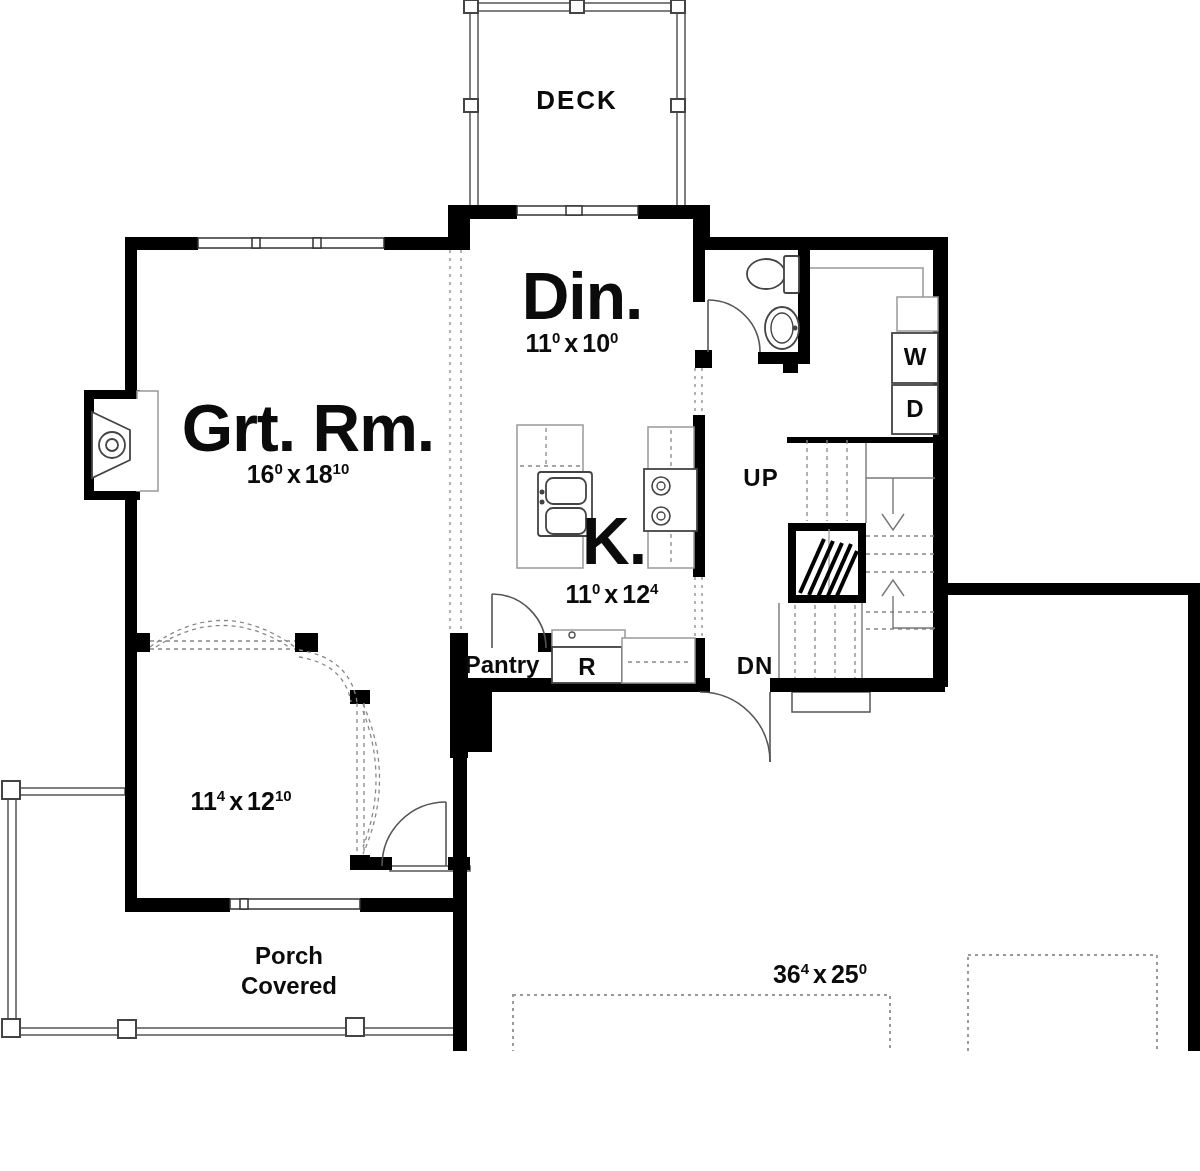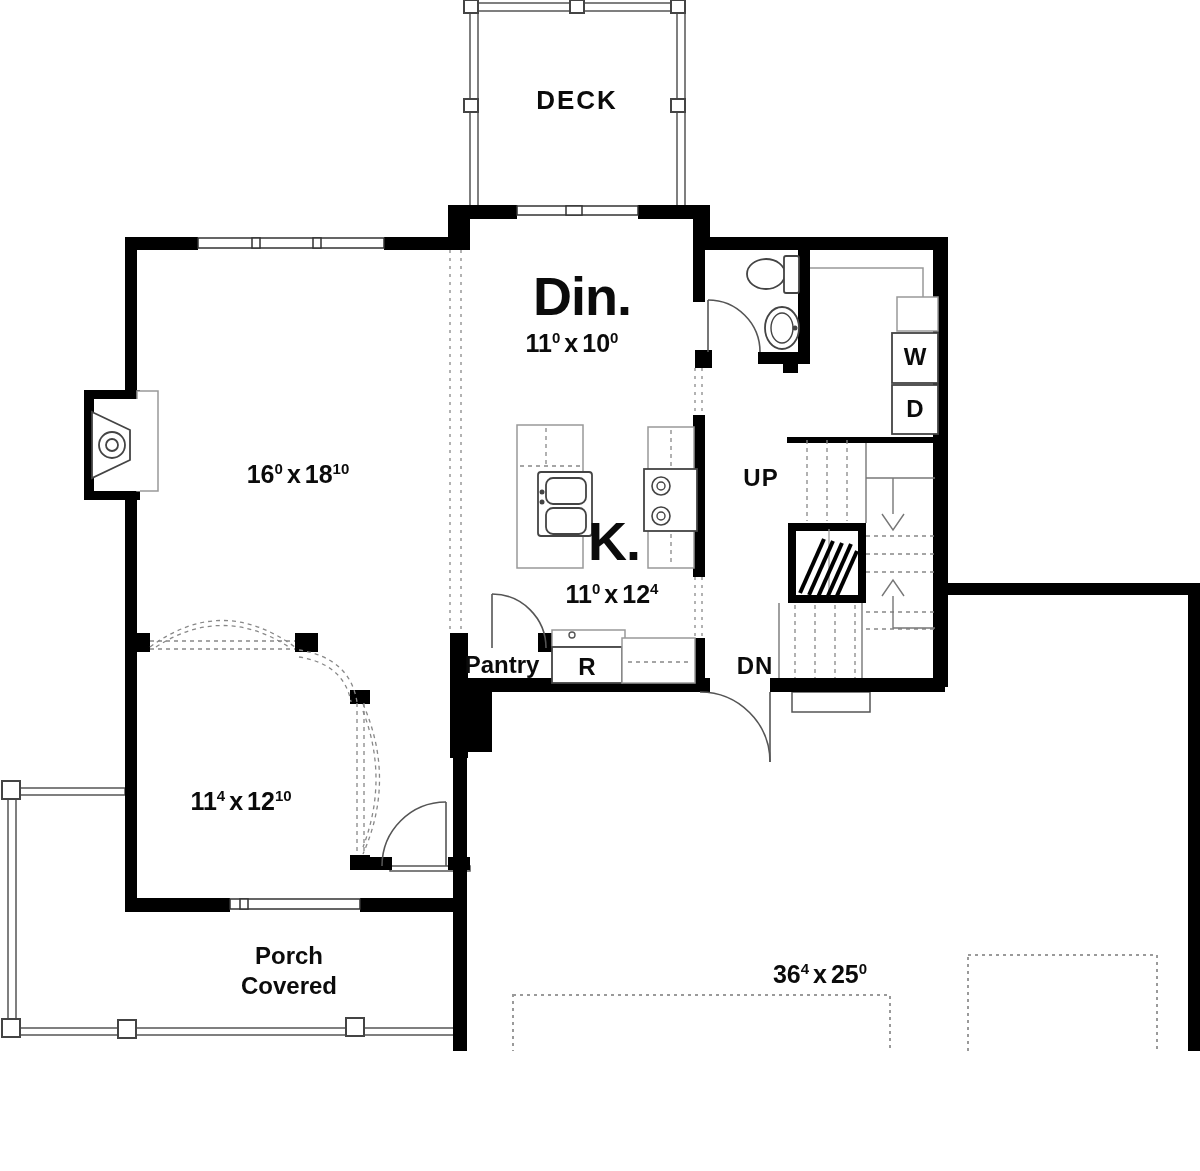--- a/index.html
+++ b/index.html
@@ -15,21 +15,21 @@
   .dashline{stroke:#999;stroke-width:1.5;stroke-dasharray:3 5;fill:none;}
   .fix{fill:#fff;stroke:#444;stroke-width:1.8;}
   .fixthin{fill:#fff;stroke:#999;stroke-width:1.5;}
   .door{fill:none;stroke:#555;stroke-width:1.6;}
   .sdash{stroke:#888;stroke-width:1.3;stroke-dasharray:4 4;fill:none;}
   .guide{fill:none;stroke:#777;stroke-width:1.4;}
   .hatch{stroke:#000;stroke-width:4;}
   
   .lbl{position:absolute;transform:translate(-50%,-50%);font-weight:bold;color:#0b0b0b;
        white-space:nowrap;line-height:1;}
-  .big{font-size:54px;letter-spacing:-1px;}
+  .big{font-size:66px;letter-spacing:-1px;}
   .dim{font-size:25px;}
   .dim .sup{font-size:15px;position:relative;top:-9px;}
   .dim .sep{padding:0 4px;}
   .small{font-size:24px;}
   .porch-lbl{font-size:24px;text-align:center;line-height:30px;white-space:normal;width:220px;}
 </style>
 </head>
 <body>
 
 <div class="plan">
@@ -227,20 +227,21 @@
     </g>
   </svg>
 
   <div class="lbl" style="left:577px;top:100px;font-size:26px;letter-spacing:2px;">DECK</div>
 
   <div class="lbl big" style="left:582px;top:296px;">Din.</div>
   <div class="lbl dim" style="left:572px;top:343px;">
     <span>11</span><span class="sup">0</span><span class="sep">x</span><span>10</span><span class="sup">0</span>
   </div>
 
+  <div class="lbl big" style="left:308px;top:428px;">Grt. Rm.</div>
   <div class="lbl dim" style="left:298px;top:474px;">
     <span>16</span><span class="sup">0</span><span class="sep">x</span><span>18</span><span class="sup">10</span>
   </div>
 
   <div class="lbl big" style="left:614px;top:541px;">K.</div>
   <div class="lbl dim" style="left:612px;top:594px;text-align:right;">
     <span>11</span><span class="sup">0</span><span class="sep">x</span><span>12</span><span class="sup">4</span>
   </div>
 
   <div class="lbl dim" style="left:241px;top:801px;">

